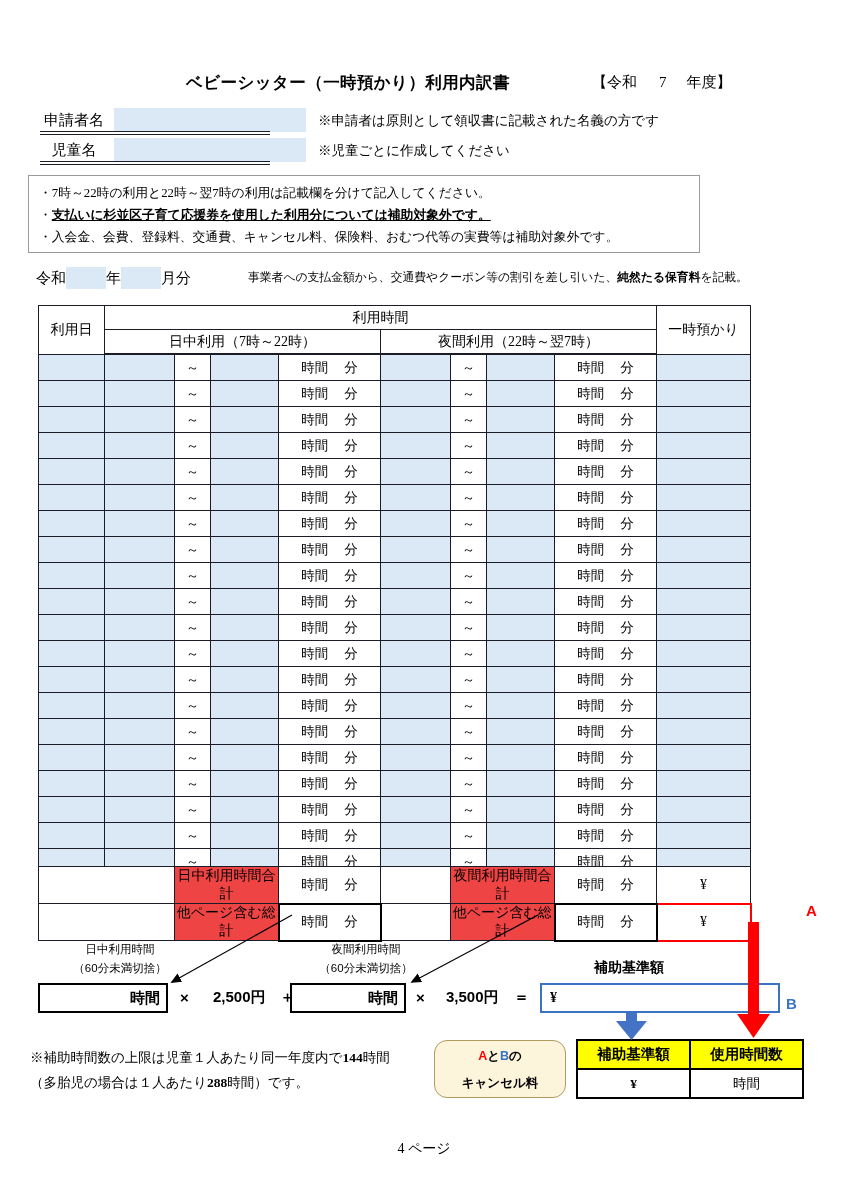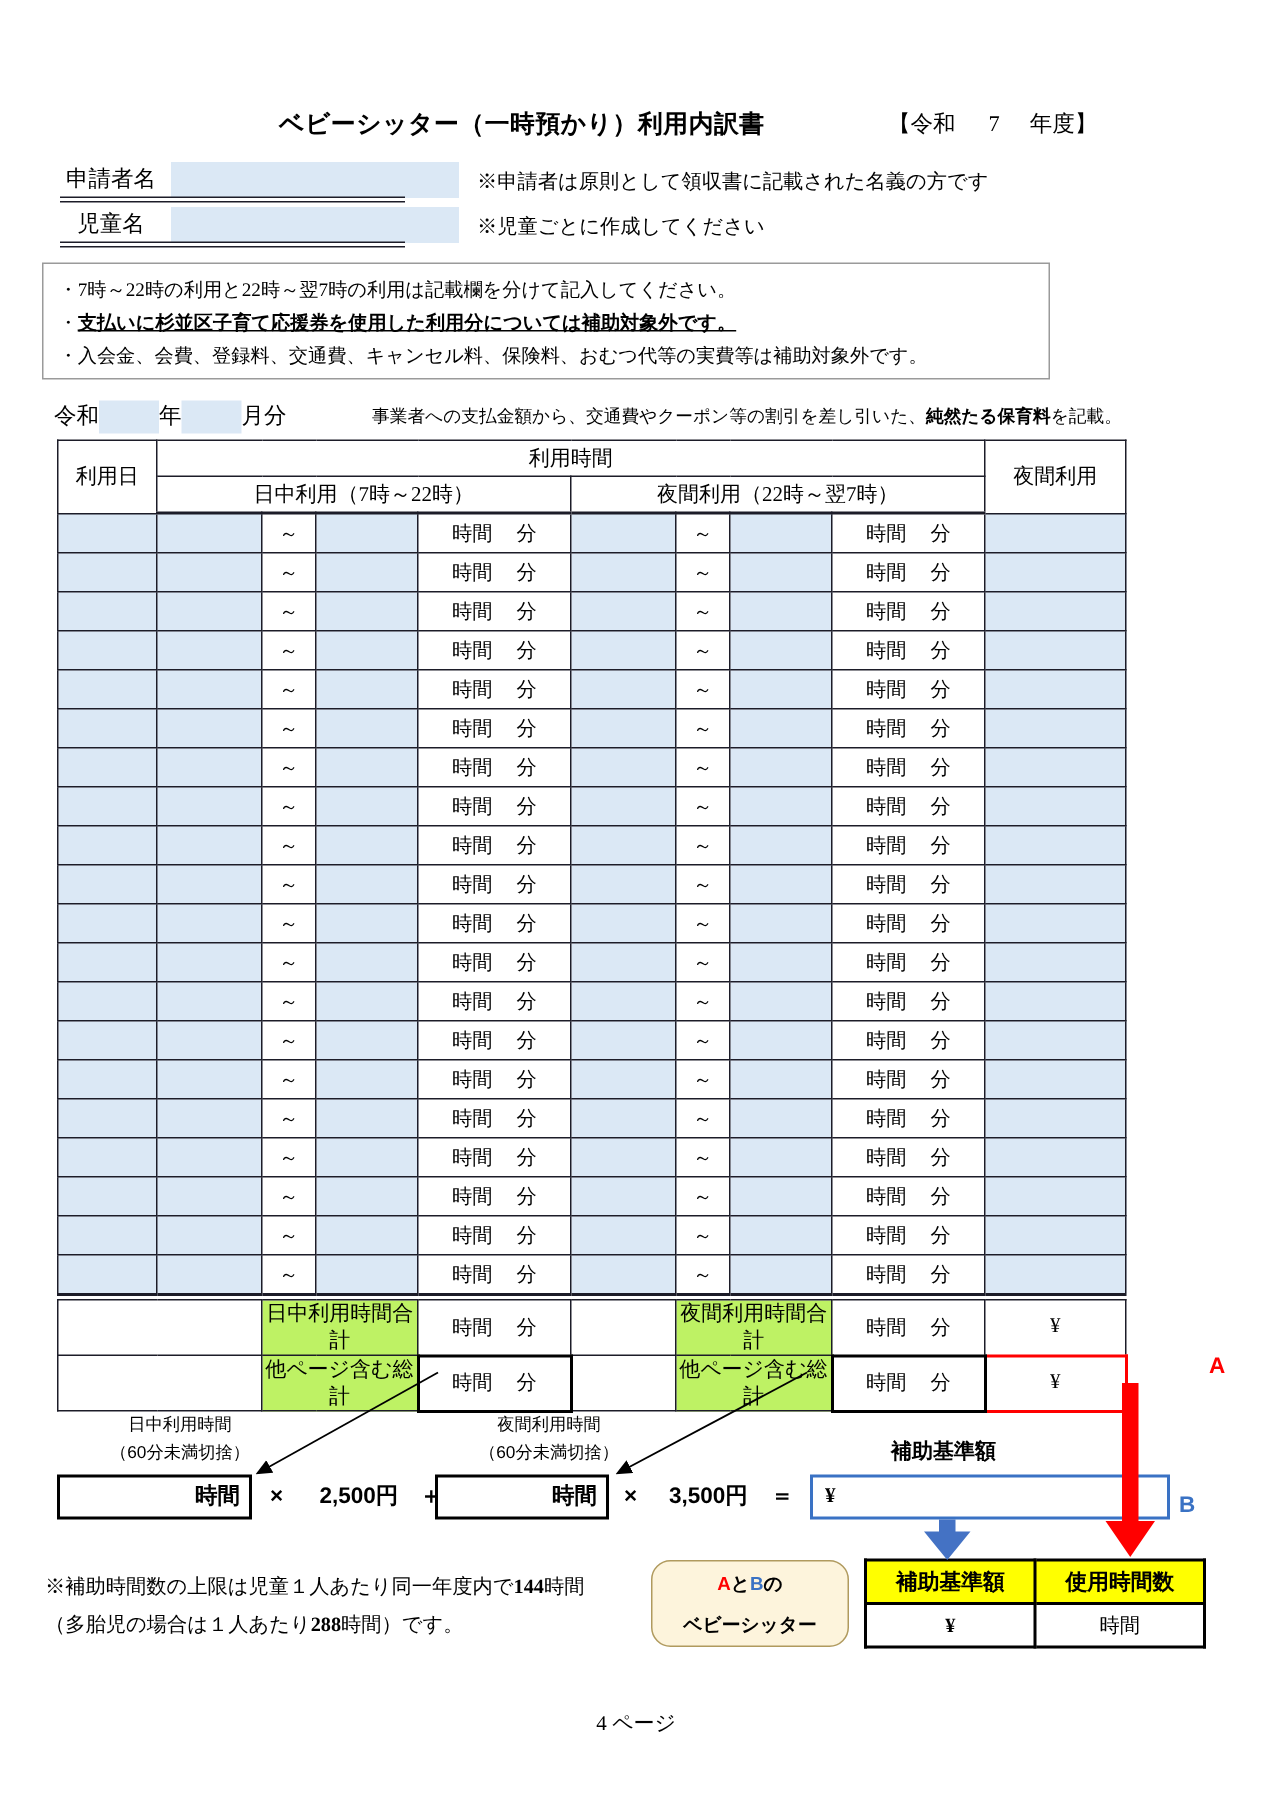--- a/index.html
+++ b/index.html
@@ -121,21 +121,21 @@
     position: absolute;
     left: 248px; top: 270px;
     font-size: 11.8px;
     white-space: nowrap;
   }
   .month-note b { font-weight: bold; }
 
   
   .tbl {
     position: absolute;
-    left: 38px; top: 293px;
+    left: 38px; top: 305px;
     border-collapse: collapse;
     table-layout: fixed;
   }
   .tbl td, .tbl th {
     border: 1px solid #1c1c28;
     padding: 0;
     font-weight: normal;
     font-size: 14px;
     text-align: center;
     vertical-align: middle;
@@ -152,21 +152,21 @@
   }
   .hm .sp { display: inline-block; width: 16px; }
   .tilde { font-size: 13px; }
 
   
   .tot-label {
     text-align: right;
     padding-right: 3px;
     font-size: 13.5px;
     border: none;
-    background: #bef264;
+    background: #ef4444;
   }
   .tot-none { border: none; background: #ffffff; }
   .tot-hm {
     font-size: 13.5px;
     background: #ffffff;
   }
   .tot-hm-bold {
     font-size: 13.5px;
     font-weight: bold;
     background: #ffffff;
@@ -382,21 +382,21 @@
       <col style="width:70px">
         <col style="width:36px">
         <col style="width:68px">
         <col style="width:102px">
       <col style="width:94px">
     </colgroup>
     <tbody>
       <tr>
         <td class="hdr" rowspan="2">利用日</td>
         <td class="hdr" colspan="8">利用時間</td>
-        <td class="hdr" rowspan="2">夜間利用</td>
+        <td class="hdr" rowspan="2">一時預かり</td>
       </tr>
       <tr>
         <td class="hdr2 thickb" colspan="4">日中利用（7時～22時）</td>
         <td class="hdr2 thickb" colspan="4">夜間利用（22時～翌7時）</td>
       </tr>
       </tbody>
       <tbody id="table-body">
         <tr class="row-data">
           <td class="fill"></td>
           <td class="fill"></td>
@@ -707,21 +707,21 @@
   <div class="f-bluebox" style="left:540px; top:983px; width:240px; height:30px;"><span>¥</span><span></span></div>
 
   <div class="footnote">
     <div><span>※補助時間数の上限は児童１人あたり同一年度内で</span><b>144</b><span>時間</span></div>
     <div><span>（多胎児の場合は１人あたり</span><b>288</b><span>時間）です。</span></div>
   </div>
 
   <div class="callout">
     <div class="callout-body">
       <div><span class="cA">A</span><span>と</span><span class="cB">B</span><span>の</span></div>
-      <div>ベビーシッター</div>
+      <div>キャンセル料</div>
     </div>
   </div>
 
   <table class="res-tbl">
     <colgroup>
         <col style="width:113px">
         <col style="width:113px">
       </colgroup>
     <tbody>
       <tr>

